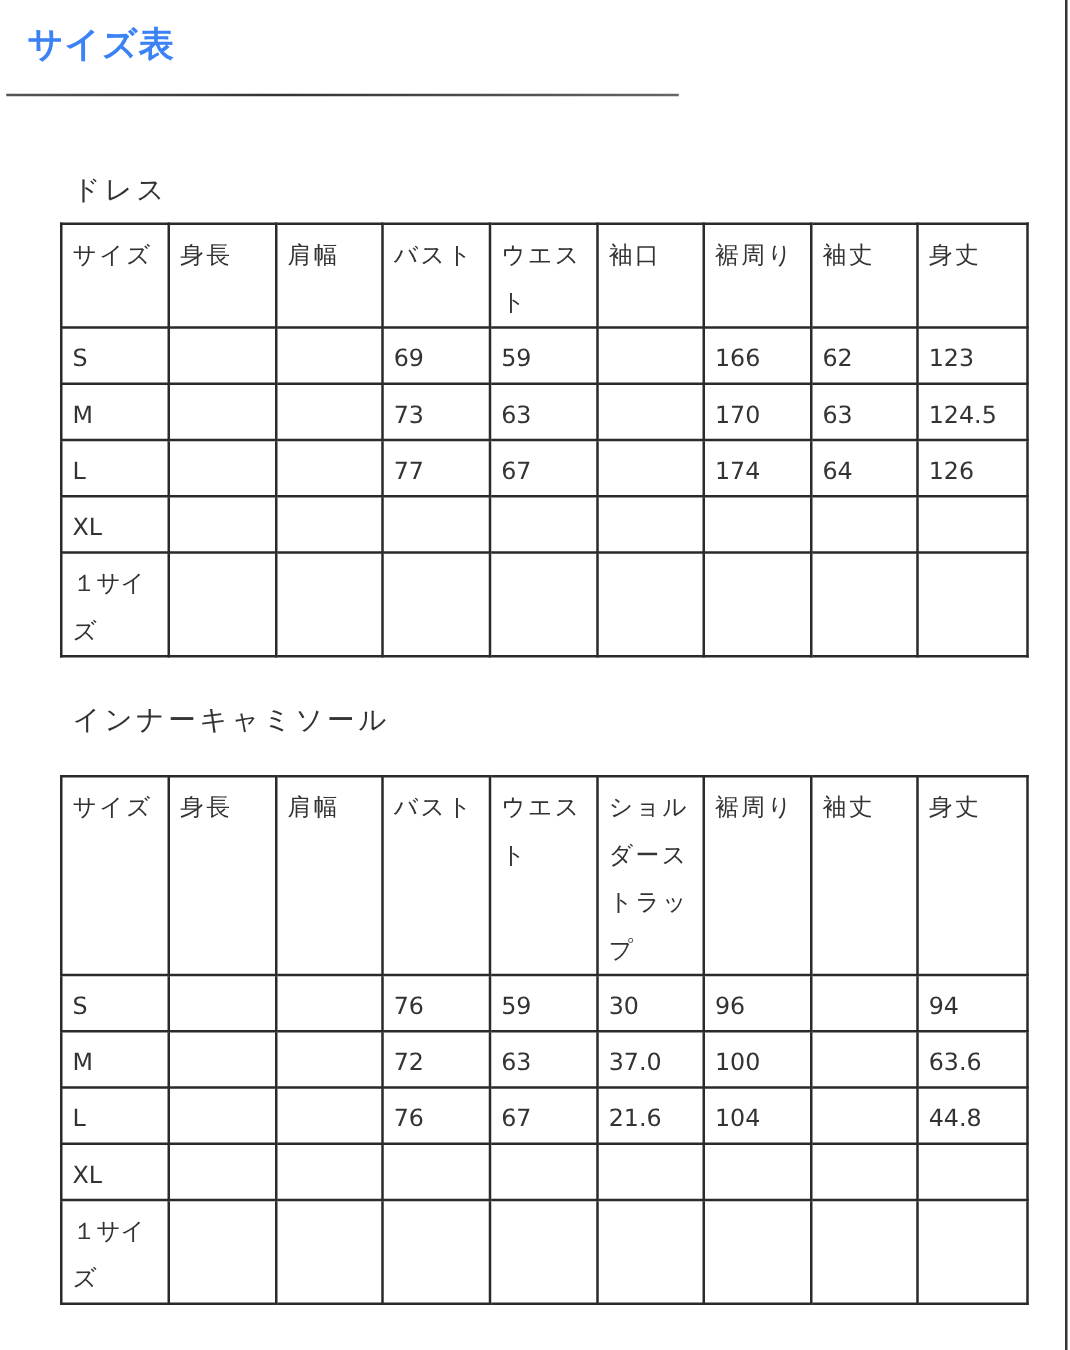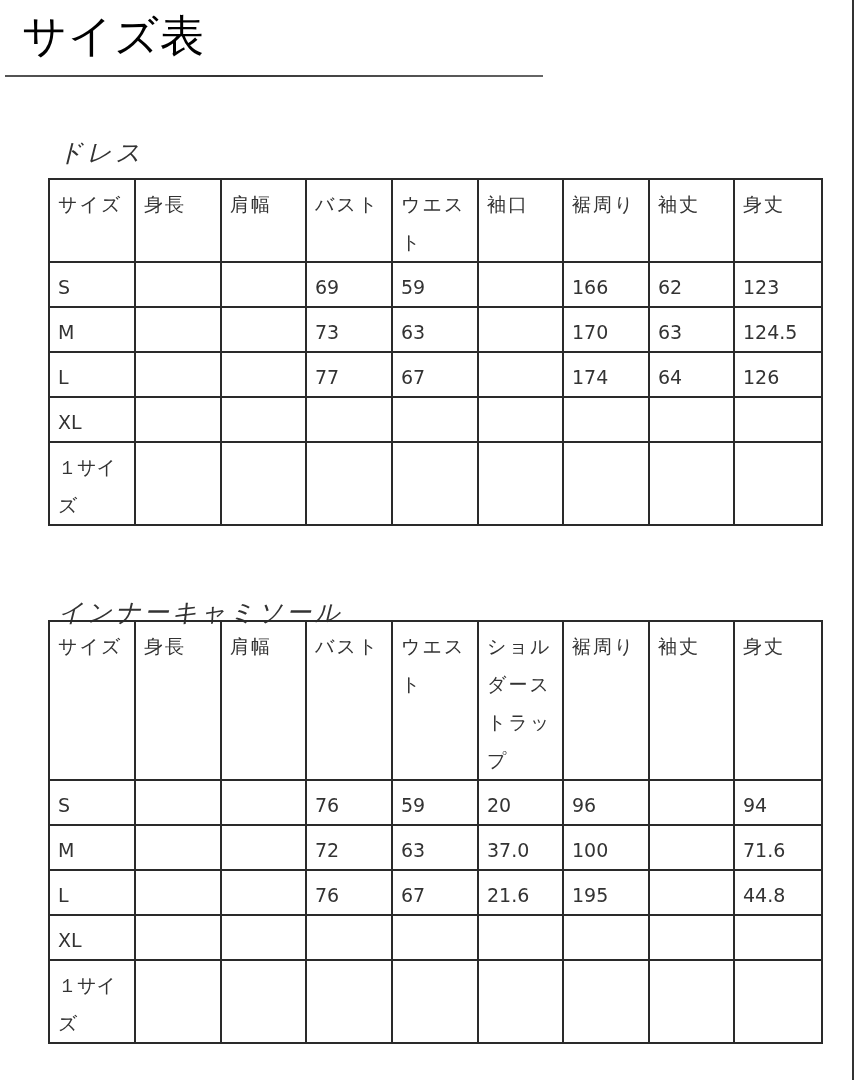--- a/index.html
+++ b/index.html
@@ -12,24 +12,24 @@
       height: 1080px;
       position: relative;
       overflow: hidden;
       font-family: "DejaVu Sans", "Liberation Sans", sans-serif;
       color: #222222;
     }
     .page-title {
       position: absolute;
       left: 22px;
       top: 12px;
-      font-size: 44px;
-      font-weight: normal;
+      font-size: 28px;
+      font-weight: bold;
       letter-spacing: 1px;
-      color: #000000;
+      color: #3b82f6;
       line-height: 48px;
       margin: 0;
     }
     .title-divider {
       position: absolute;
       left: 5px;
       top: 75px;
       width: 538px;
       height: 2px;
       background: linear-gradient(to right, #555 0%, #333 40%, #666 100%);
@@ -38,25 +38,24 @@
       position: absolute;
       left: 852px;
       top: 0;
       width: 2px;
       height: 1080px;
       background: #333;
     }
     .section-title {
       position: absolute;
       left: 58px;
-      font-size: 25px;
+      font-size: 22px;
       letter-spacing: 3px;
       color: #333;
       line-height: 26px;
-      font-style: italic;
     }
     table.size-table {
       position: absolute;
       left: 48px;
       border-collapse: collapse;
       table-layout: fixed;
       width: 773px;
     }
     table.size-table td, table.size-table th {
       border: 2px solid #2a2a2a;
@@ -170,21 +169,21 @@
       <td></td>
       <td></td>
       <td></td>
       <td></td>
       <td></td>
       <td></td>
     </tr>
   </tbody>
 </table>
 
-<div class="section-title" style="top:600px;">インナーキャミソール</div>
+<div class="section-title" style="top:564px;">インナーキャミソール</div>
 <table class="size-table" id="table-camisole">
   <colgroup>
     <col style="width:86px">
       <col style="width:86px">
       <col style="width:85px">
       <col style="width:86px">
       <col style="width:86px">
       <col style="width:85px">
       <col style="width:86px">
       <col style="width:85px">
@@ -203,44 +202,44 @@
       <th>身丈</th>
     </tr>
   </thead>
   <tbody>
     <tr class="r">
       <td>S</td>
       <td class="num"></td>
       <td class="num"></td>
       <td class="num">76</td>
       <td class="num">59</td>
-      <td class="num">20</td>
+      <td class="num">30</td>
       <td class="num">96</td>
       <td class="num"></td>
       <td class="num">94</td>
     </tr>
     <tr class="r">
       <td>M</td>
       <td class="num"></td>
       <td class="num"></td>
       <td class="num">72</td>
       <td class="num">63</td>
       <td class="num">37.0</td>
       <td class="num">100</td>
       <td class="num"></td>
-      <td class="num">71.6</td>
+      <td class="num">63.6</td>
     </tr>
     <tr class="r">
       <td>L</td>
       <td class="num"></td>
       <td class="num"></td>
       <td class="num">76</td>
       <td class="num">67</td>
       <td class="num">21.6</td>
-      <td class="num">195</td>
+      <td class="num">104</td>
       <td class="num"></td>
       <td class="num">44.8</td>
     </tr>
     <tr class="r">
       <td>XL</td>
       <td></td>
       <td></td>
       <td></td>
       <td></td>
       <td></td>

